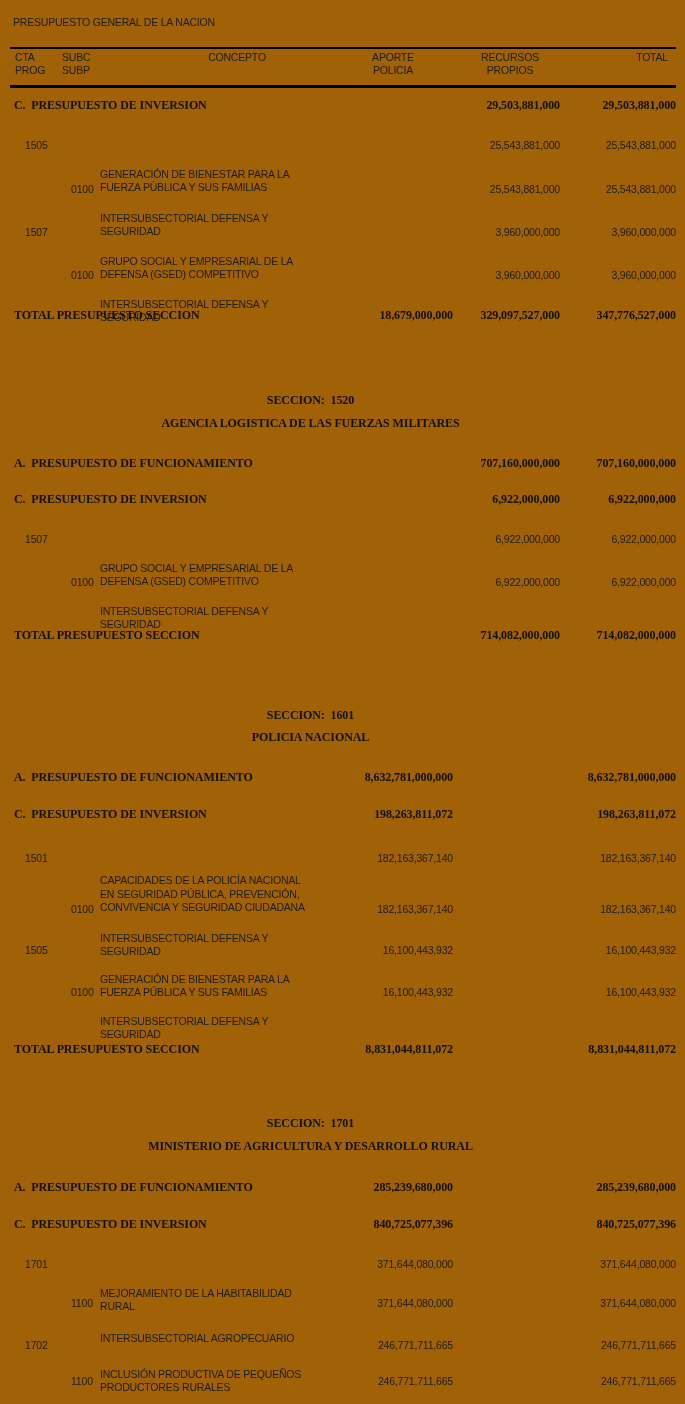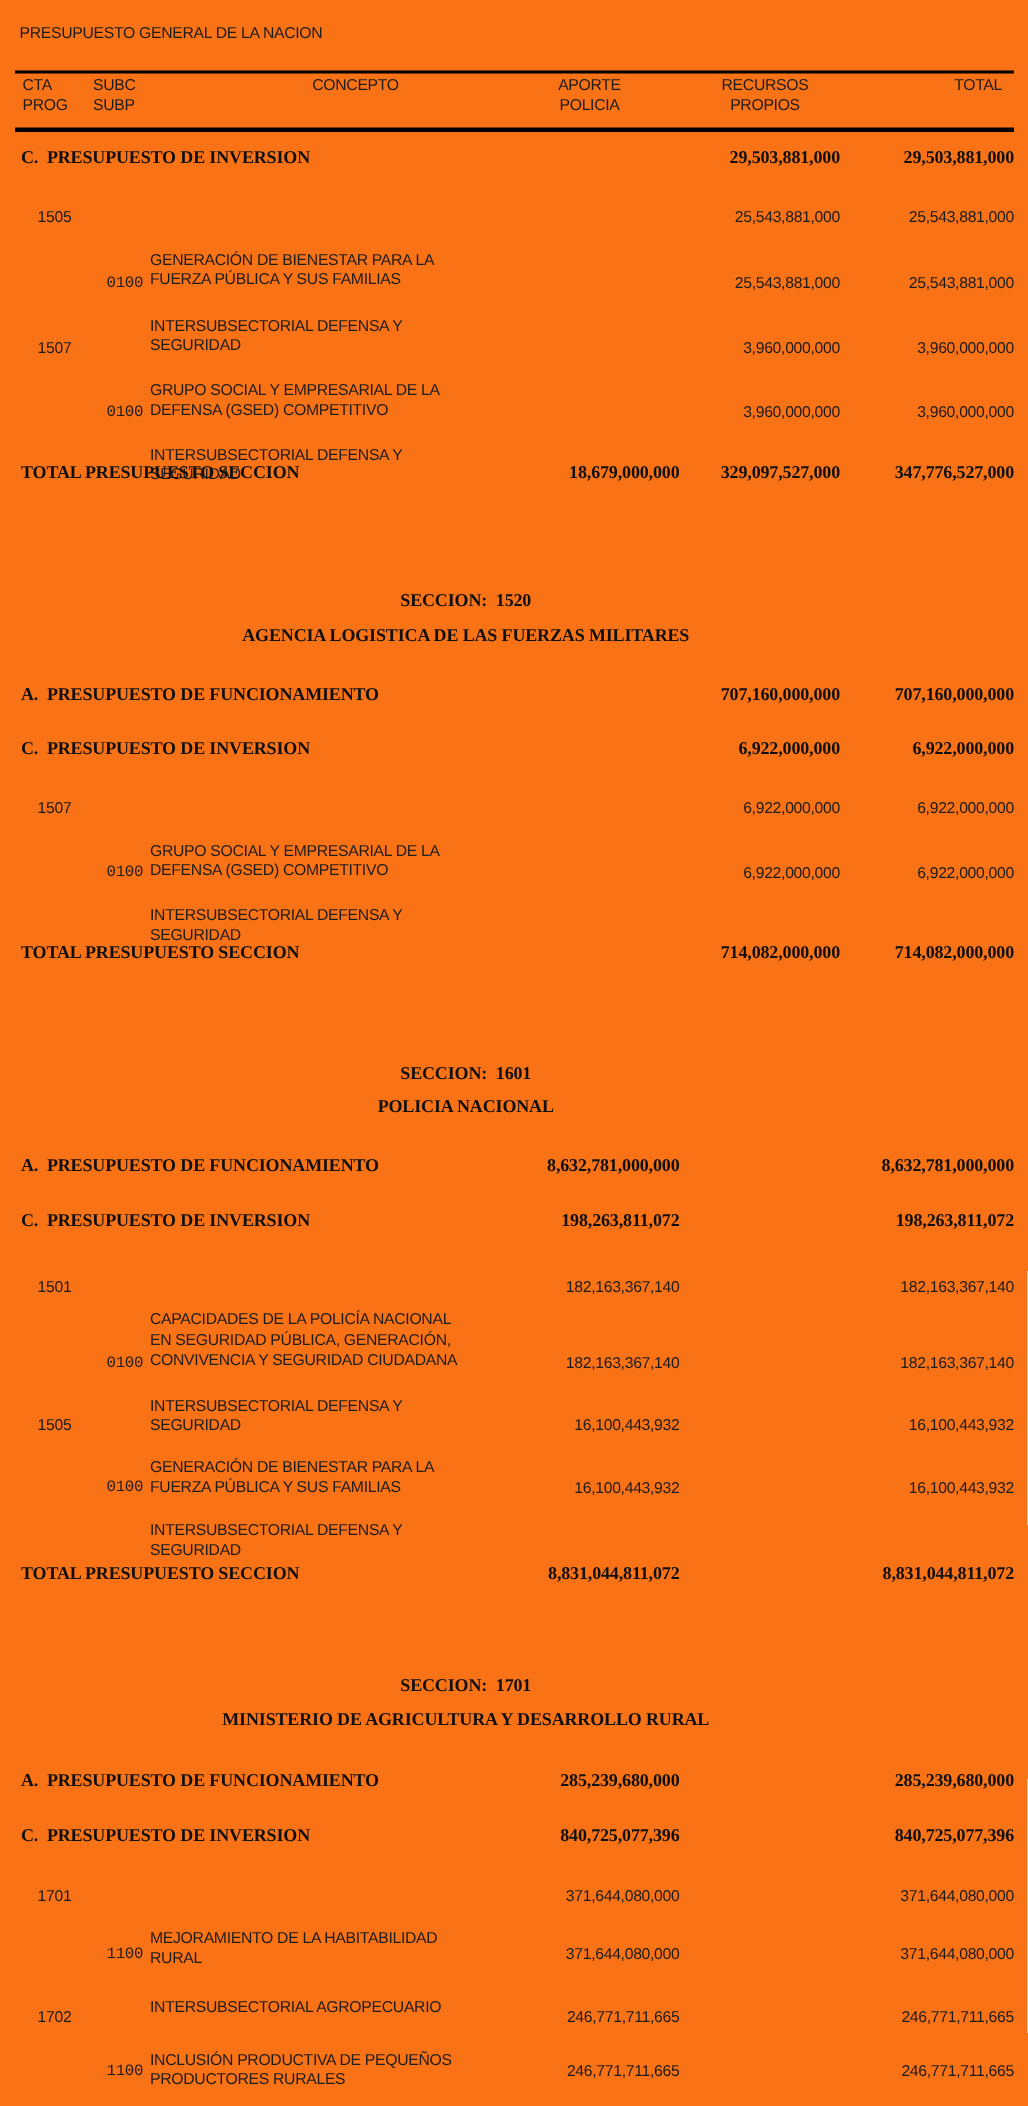--- a/index.html
+++ b/index.html
@@ -1,17 +1,17 @@
 <!DOCTYPE html>
 <html><head>
 <meta charset="utf-8">
 <style>
   html,body { margin:0; padding:0; background:#ffffff; }
   .page {
-    position:relative; width:685px; height:1404px; background:#f97316;
+    position:relative; width:685px; height:1404px; background:#a16207;
     overflow:hidden;
     color:#161616;
   }
   
   .sans  { font-family:"Liberation Sans","DejaVu Sans",sans-serif; font-size:10.5px; letter-spacing:-0.2px; color:#1c1c1c; }
   .serifb{ font-family:"Liberation Serif","DejaVu Serif",serif; font-weight:bold; font-size:12px; letter-spacing:-0.1px; color:#101010; }
 
   .doc-title { position:absolute; left:13px; top:16px; }
 
   
@@ -30,21 +30,21 @@
   
   .row { position:absolute; left:0; width:685px; }
   .h1 { height:13px; }
   .h2 { height:27px; }
   .h3 { height:40px; }
   .hs { height:14px; }
 
   .cell { position:absolute; top:50%; transform:translateY(-50%); }
   .c-label   { left:14px; white-space:pre; }
   .c-cta     { left:25px; }
-  .c-subc    { left:71px;font-family:Liberation Mono, monospace; }
+  .c-subc    { left:71px; }
   .c-concept { left:100px; width:212px;margin-top:36px; }
   .ln { display:block; line-height:13.5px; white-space:nowrap; }
 
   .num { position:absolute; top:50%; transform:translateY(-50%); white-space:nowrap; text-align:right; }
   .n-ap  { right:232px; }
   .n-rec { right:125px; }
   .n-tot { right:9px;  }
 
   
   .sec-head, .sec-name {
@@ -185,21 +185,21 @@
   <div class="row hs serifb" style="top:807px">
     <span class="cell c-label">C.  PRESUPUESTO DE INVERSION</span>
     <span class="num n-ap">198,263,811,072</span>
     <span class="num n-tot">198,263,811,072</span>
   </div>
 
   <div class="row h3 sans" style="top:838px">
     <span class="cell c-cta">1501</span>
     <span class="cell c-concept">
       <span class="ln">CAPACIDADES DE LA POLICÍA NACIONAL</span>
-      <span class="ln">EN SEGURIDAD PÚBLICA, GENERACIÓN,</span>
+      <span class="ln">EN SEGURIDAD PÚBLICA, PREVENCIÓN,</span>
       <span class="ln">CONVIVENCIA Y SEGURIDAD CIUDADANA</span>
     </span>
     <span class="num n-ap">182,163,367,140</span>
     <span class="num n-tot">182,163,367,140</span>
   </div>
 
   <div class="row h2 sans" style="top:895px">
     <span class="cell c-subc">0100</span>
     <span class="cell c-concept">
       <span class="ln">INTERSUBSECTORIAL DEFENSA Y</span>

